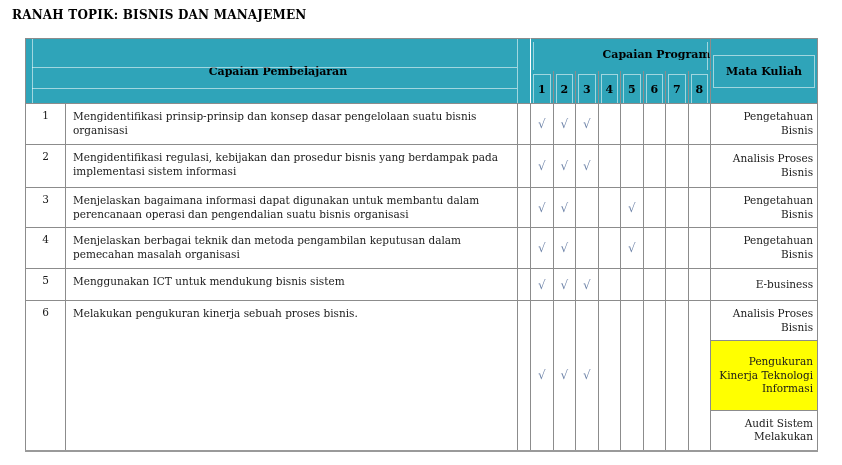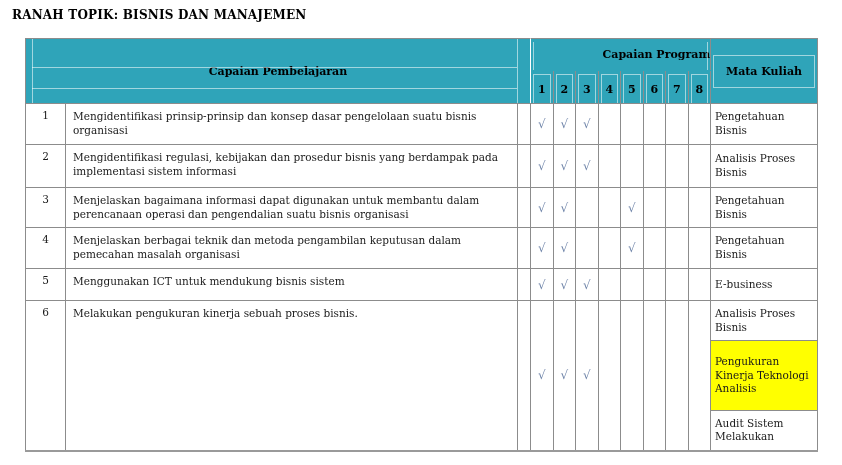--- a/index.html
+++ b/index.html
@@ -58,21 +58,21 @@
   }
   
   td.c-num{font-size:10.5px;text-align:center;vertical-align:top;padding-top:5px;}
   td.c-text{font-size:10.5px;vertical-align:top;padding:6px 5px 4px 7px;line-height:1.32;}
   td.c-spacer{background:#fff;}
   td.c-check{
     text-align:center;vertical-align:middle;color:var(--check);
     font-size:12px;font-family:"DejaVu Sans","Liberation Sans",sans-serif;
   }
   td.c-mk{
-    font-size:10.5px;text-align:left;vertical-align:middle;
+    font-size:10.5px;text-align:right;vertical-align:middle;
     padding:3px 4px;line-height:1.3;
   }
   td.c-mk.highlight{background:var(--highlight);}
 </style>
 </head>
 <body>
 
 <div class="page-title">RANAH TOPIK: BISNIS DAN MANAJEMEN</div>
 
 <table class="matrix">
@@ -214,19 +214,19 @@
         <td class="c-check" rowspan="3">√</td>
         <td class="c-check" rowspan="3">√</td>
         <td class="c-check" rowspan="3"></td>
         <td class="c-check" rowspan="3"></td>
         <td class="c-check" rowspan="3"></td>
         <td class="c-check" rowspan="3"></td>
         <td class="c-check" rowspan="3"></td>
         <td class="c-mk">Analisis Proses Bisnis</td>
       </tr>
       <tr style="height: 70px;">
-        <td class="c-mk highlight">Pengukuran Kinerja Teknologi Analisis</td>
+        <td class="c-mk highlight">Pengukuran Kinerja Teknologi Informasi</td>
       </tr>
       <tr style="height: 40px;">
         <td class="c-mk">Audit Sistem Melakukan</td>
       </tr>
     </tbody>
 </table>
 
 </body></html>

